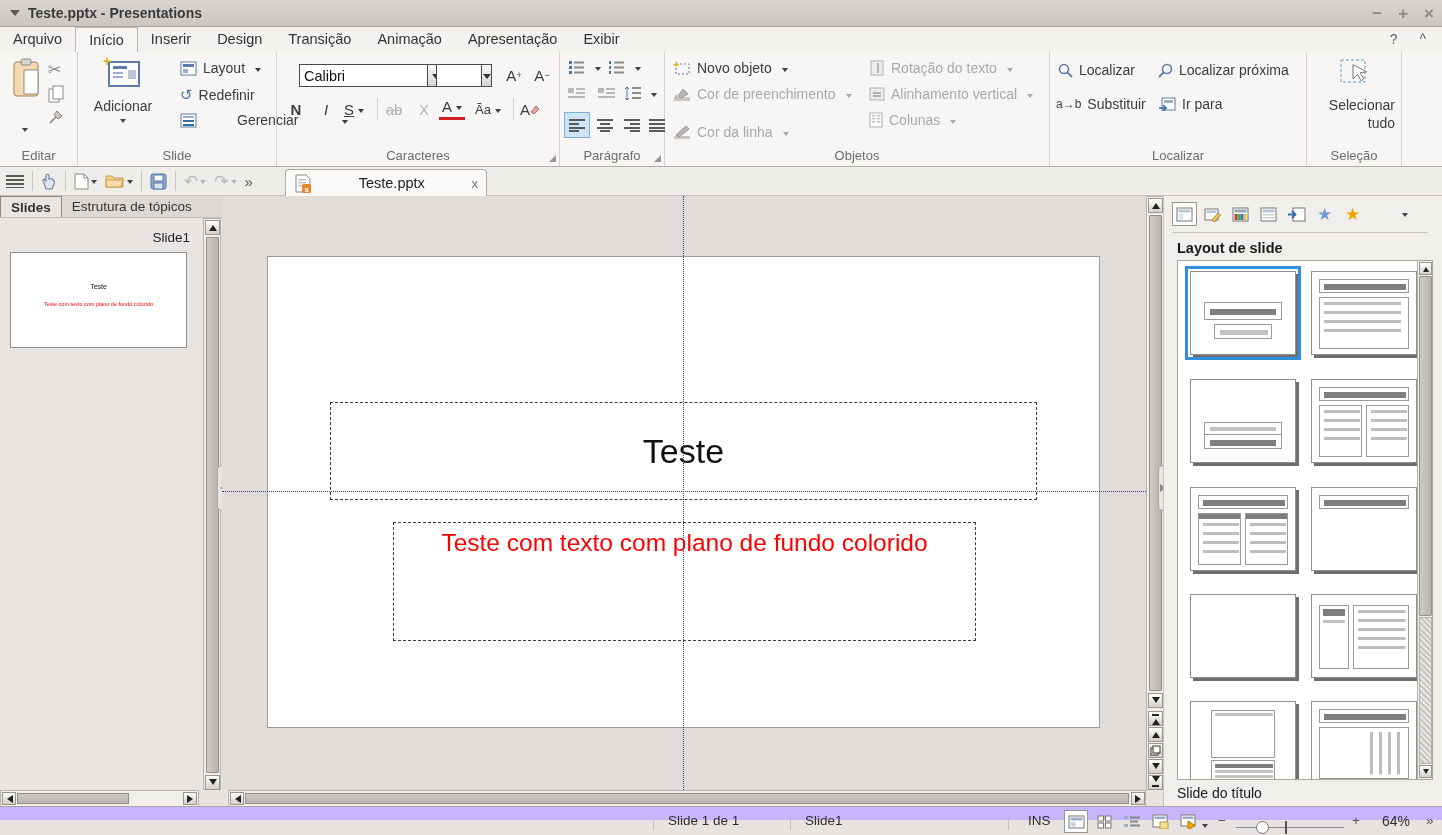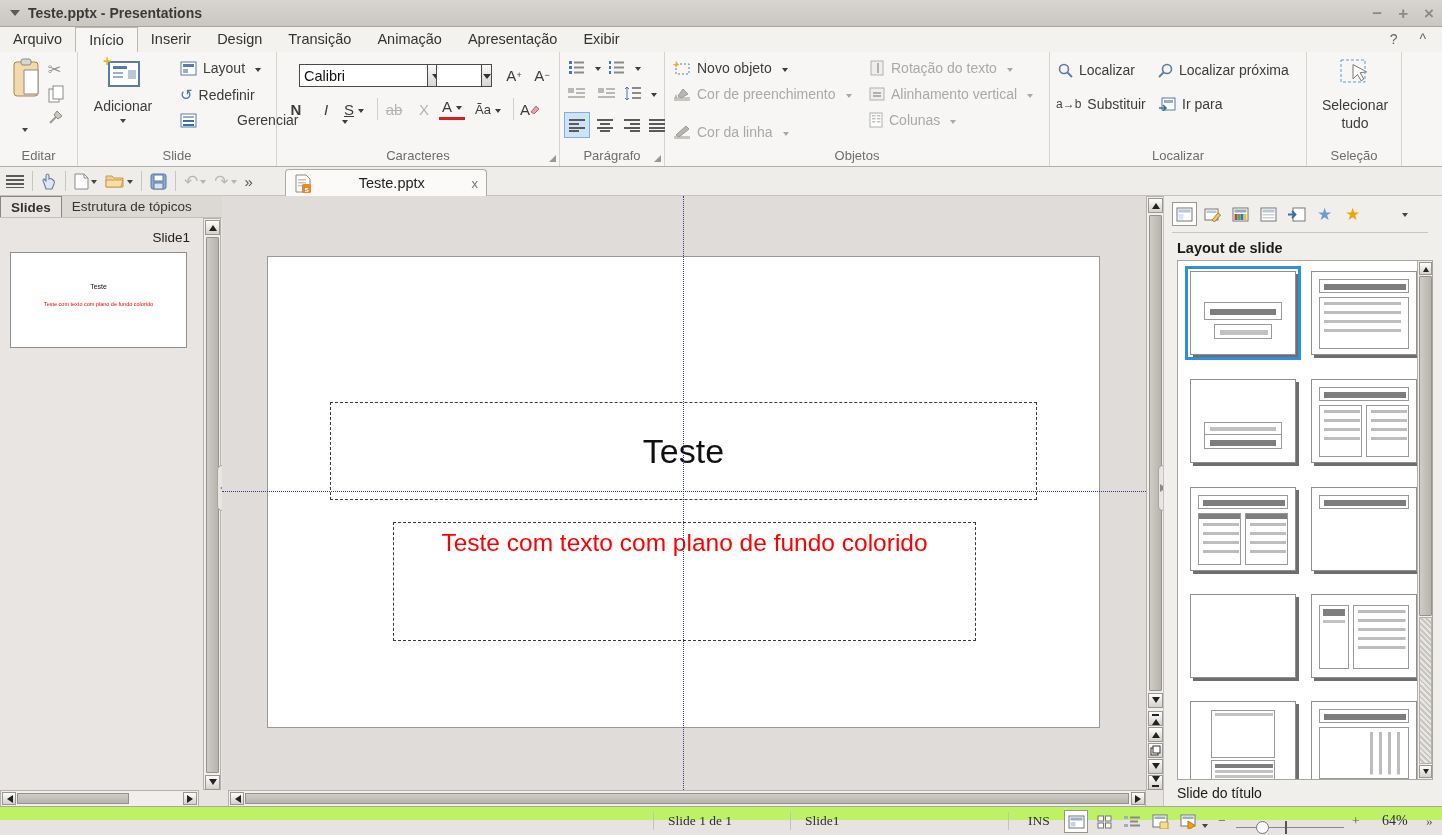--- a/index.html
+++ b/index.html
@@ -105,22 +105,22 @@
   .lo-bar-d { position:absolute; background:#7e7e7e; }
   .lo-bar-l { position:absolute; background:#c2c2c2; }
   .lo-lines { position:absolute; background:repeating-linear-gradient(#bdbdbd 0 3px, transparent 3px 9px);
     background-size:88% 70%; background-repeat:no-repeat; background-position:4px 4px; }
   .lo-vlines { position:absolute; background:repeating-linear-gradient(90deg,#bdbdbd 0 3px, transparent 3px 9px);
     background-size:40% 85%; background-repeat:no-repeat; background-position:95% 4px; }
   .hatch { position:absolute; background:repeating-linear-gradient(45deg,#e8e6e3 0 2px,#c9c6c1 2px 4px); border:1px solid #b5b2ad; }
   .rsel-name { position:absolute; left:13px; top:589px; font-size:14px; color:#1a1a1a; }
 
   
-  .statusbar { left:0; top:806px; width:1442px; height:14px; background:#bef264; border-top:1px solid #aaa7a2;
-    display:block; font-size:13.5px; color:#2e2e2e;font-family:Liberation Serif, serif; }
+  .statusbar { left:0; top:806px; width:1442px; height:14px; background:#c4b5fd; border-top:1px solid #aaa7a2;
+    display:block; font-size:13.5px; color:#2e2e2e; }
   .st { position:absolute; top:6px; }
   .stsep { position:absolute; top:5px; width:1px; height:18px; background:#c5c2bd; }
   .viewbtn { position:absolute; top:3px; width:24px; height:23px; display:flex; align-items:center; justify-content:center; }
   .viewbtn.sel { background:#fdfdfd; border:1px solid #9a978f; }
   .zoomline { position:absolute; top:20px; height:1px; background:#8a8a8a; }
   .zoomtick { position:absolute; top:14px; width:2px; height:13px; background:#555; }
   .zoomknob { position:absolute; top:14px; width:13px; height:13px; border:1px solid #777; border-radius:50%; background:#fdfdfd; }
 
   .icon { display:inline-flex; align-items:center; justify-content:center; }
   svg { display:block; }
@@ -468,21 +468,21 @@
     </div>
 
     <div class="rgroup" style="left:1307px;width:95px;">
       <div class="bigbtn" style="left:8px;top:6px;width:80px;">
         <span class="icon">
           <svg width="36" height="34">
               <rect x="4" y="2" width="24" height="22" fill="none" stroke="#5a9bd0" stroke-dasharray="3 2"></rect>
               <path d="M20 14 l0 16 5 -5 4 7 3 -2 -4 -7 7 -1 z" fill="#fff" stroke="#6a6a6a" transform="translate(-2,-6) scale(0.9)"></path>
             </svg>
         </span>
-        <span style="margin-top:4px;text-align:center;line-height:18px;">Selecionar tudo</span>
+        <span style="margin-top:4px;text-align:right;line-height:18px;">Selecionar tudo</span>
       </div>
       <div class="glabel">Seleção</div>
     </div>
   </div>
 
   <div class="abs quickbar">
     <span class="icon">
         <svg width="18" height="14">
           <g fill="#5a5a5a">
             <rect y="1" width="18" height="2"></rect>

